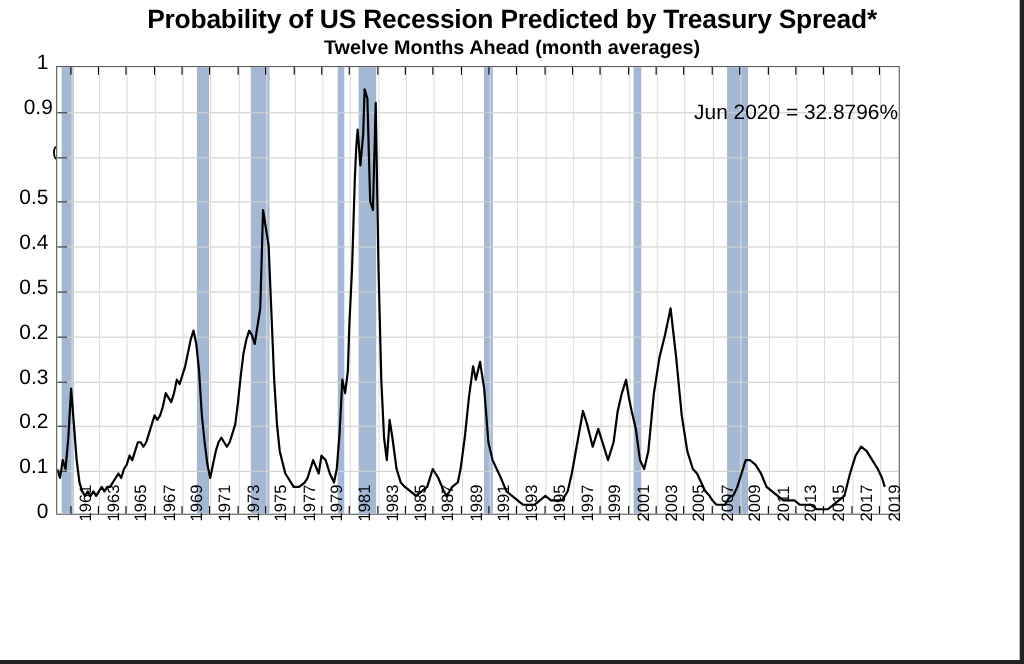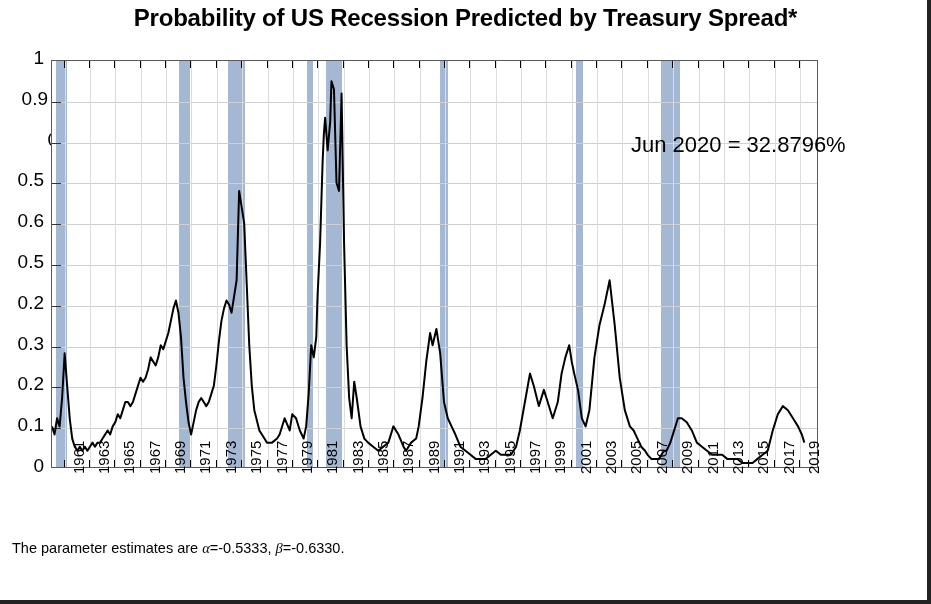--- a/index.html
+++ b/index.html
@@ -48,21 +48,21 @@
   .xtick{position:absolute;top:0;width:1px;height:7px;background:#000;}
   .xlabel{
     position:absolute;font-size:15px;
     transform:rotate(-90deg);transform-origin:left top;
     white-space:nowrap;
   }
 
   
   #annotation{
     position:absolute;left:631px;top:92px;
-    font-size:22px;white-space:nowrap;margin-top:40px;
+    font-size:19px;white-space:nowrap;
   }
 
   
   #foot{
     position:absolute;left:12px;top:538px;width:915px;
     font-size:14.5px;line-height:20px;
   }
   #foot .ital{font-style:italic;font-family:"Liberation Serif", serif;}
   #updated{
     position:absolute;left:0;top:578px;width:917px;
@@ -70,29 +70,30 @@
   }
   #bottombar{position:absolute;left:0;top:600px;width:931px;height:4px;background:#222;}
   #rightbar{position:absolute;left:927px;top:0;width:4px;height:604px;background:#222;}
 </style>
 </head>
 <body>
 
 <div id="wrap">
 
   <div id="title">Probability of US Recession Predicted by Treasury Spread*</div>
+  <div id="subtitle">Twelve Months Ahead (month averages)</div>
 
   <div id="ylabels">
       <div class="ylabel" style="left: 0px; top: 455px;">0</div>
       <div class="ylabel" style="left: 0px; top: 414.2px;">0.1</div>
       <div class="ylabel" style="left: 0px; top: 373.4px;">0.2</div>
       <div class="ylabel" style="left: 0px; top: 332.6px;">0.3</div>
       <div class="ylabel" style="left: 0px; top: 291.8px;">0.2</div>
       <div class="ylabel" style="left: 0px; top: 251px;">0.5</div>
-      <div class="ylabel" style="left: 0px; top: 210.2px;">0.6</div>
+      <div class="ylabel" style="left: 0px; top: 210.2px;">0.4</div>
       <div class="ylabel" style="left: 0px; top: 169.4px;">0.5</div>
       <div class="ylabel" style="left: 10px; top: 128.6px; padding-left: 20px;">0.8</div>
       <div class="ylabel" style="left: 4px; top: 87.8px;">0.9</div>
       <div class="ylabel" style="left: 0px; top: 47px;">1</div>
     </div>
 
   <div id="plot">
     <div id="bands">
         <div class="band" style="left: 3.80331px; width: 11.4099px; background: rgb(164, 184, 212);"></div>
         <div class="band" style="left: 126.777px; width: 11.4099px; background: rgb(164, 184, 212);"></div>
@@ -249,19 +250,18 @@
       <div class="xlabel" style="left: 703.562px; top: 474px;">2011</div>
       <div class="xlabel" style="left: 728.917px; top: 474px;">2013</div>
       <div class="xlabel" style="left: 754.273px; top: 474px;">2015</div>
       <div class="xlabel" style="left: 779.628px; top: 474px;">2017</div>
       <div class="xlabel" style="left: 804.983px; top: 474px;">2019</div>
     </div>
 
   <div id="annotation">Jun 2020 = 32.8796%</div>
 
   <div id="foot">
-    <div><span>The parameter estimates are </span><span class="ital">α</span><span>=-0.5333, </span><span class="ital">β</span><span>=-0.6330.</span></div>
   </div>
 
 
   <div id="bottombar"></div>
   <div id="rightbar"></div>
 </div>
 
 </body></html>

